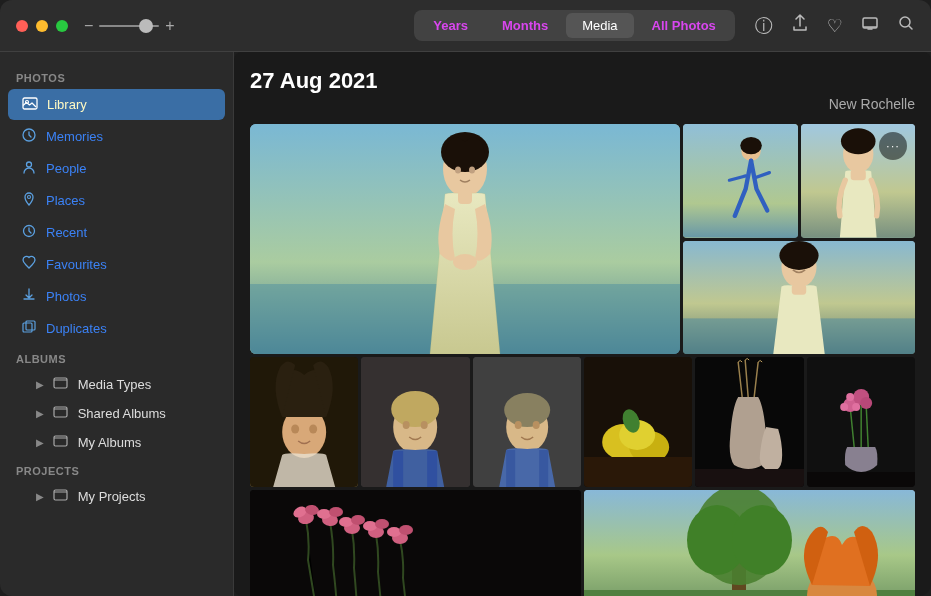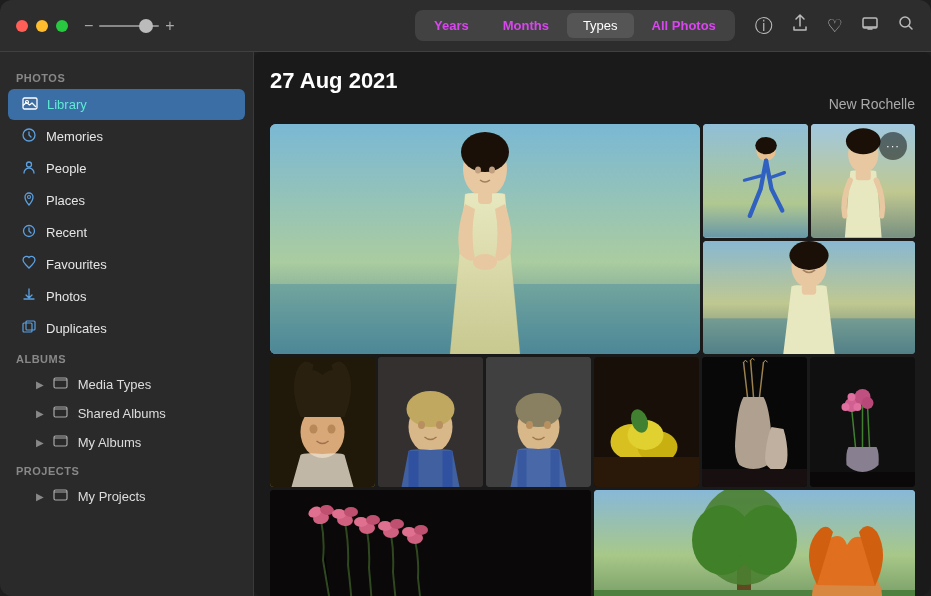--- a/index.html
+++ b/index.html
@@ -102,21 +102,21 @@
 
     
     .main-layout {
       display: flex;
       flex: 1;
       overflow: hidden;
     }
 
     
     .sidebar {
-      width: 254px;
+      width: 234px;
       background: #2a2a2a;
       flex-shrink: 0;
       padding: 12px 0;
       overflow-y: auto;
       border-right: 1px solid #3a3a3a;
     }
     .sidebar-section-label {
       font-size: 11px;
       font-weight: 600;
       color: #888;
@@ -126,25 +126,25 @@
     }
     .sidebar-item {
       display: flex;
       align-items: center;
       gap: 8px;
       padding: 6px 12px;
       border-radius: 6px;
       margin: 1px 8px;
       cursor: pointer;
       font-size: 13px;
-      color: #e5e5e5;
+      color: #3b82f6;
     }
     .sidebar-item.active {
       background: #3a6ea5;
-      color: #5eead4;
+      color: #fef9c3;
       padding-left: 13px;
     }
     .sidebar-item .icon {
       font-size: 15px;
       width: 18px;
       text-align: center;
       flex-shrink: 0;
     }
     .sidebar-item .label {
       font-size: 13px;
@@ -285,21 +285,21 @@
     <span class="zoom-minus">−</span>
     <div class="zoom-line">
       <div class="zoom-thumb"></div>
     </div>
     <span class="zoom-plus">+</span>
   </div>
 
   <div class="tab-group">
     <div class="tab-item">Years</div>
     <div class="tab-item">Months</div>
-    <div class="tab-item active">Types</div>
+    <div class="tab-item active">Media</div>
     <div class="tab-item">All Photos</div>
   </div>
 
   <div class="toolbar-icons">
     <span class="toolbar-icon" title="Info">ⓘ</span>
     <span class="toolbar-icon" title="Share">
       <svg width="18" height="18" viewBox="0 0 18 18" fill="none">
         <path d="M9 2v10M5 5l4-4 4 4M3 13v3h12v-3" stroke="#bbb" stroke-width="1.5" stroke-linecap="round" stroke-linejoin="round"></path>
       </svg>
     </span>

